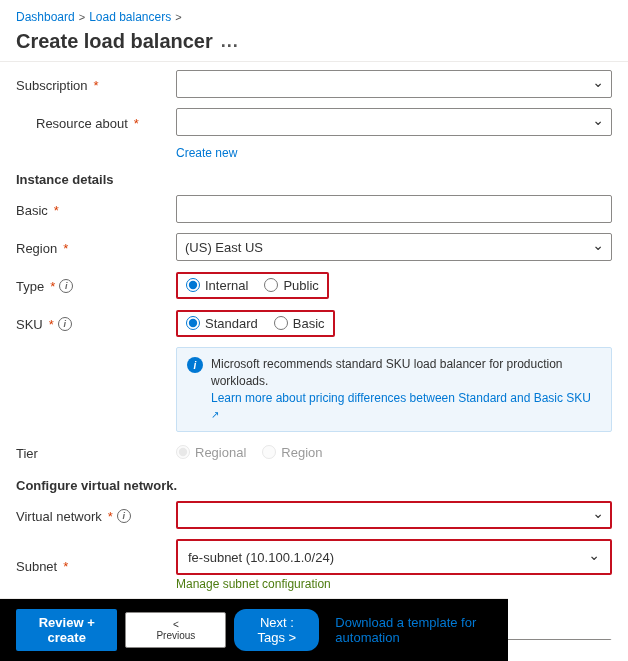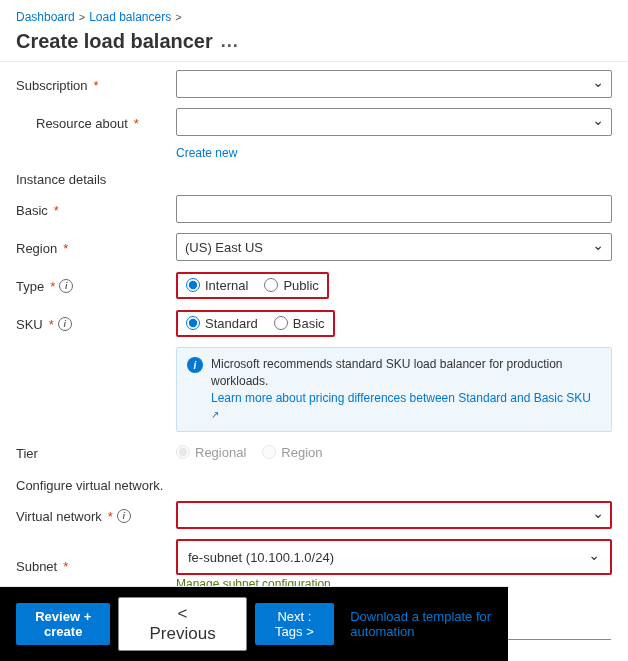--- a/index.html
+++ b/index.html
@@ -112,21 +112,21 @@
       color: #0078d4;
       font-size: 12px;
       cursor: pointer;
       text-decoration: none;
       display: block;
       margin-top: 2px;
       margin-left: 160px;
     }
     .section-title {
       font-size: 13px;
-      font-weight: 400;
+      font-weight: 700;
       margin: 12px 0 8px;
       color: #333;
     }
     .radio-group {
       display: flex;
       align-items: center;
       gap: 16px;
       flex-wrap: wrap;
     }
     .radio-option {
@@ -237,28 +237,28 @@
       font-size: 13px;
       cursor: pointer;
       font-weight: 600;
     }
     .btn-secondary {
       background: #fff;
       color: #333;
       border: 1px solid #8a8886;
       border-radius: 2px;
       padding: 6px 30px;
-      font-size: 17px;
+      font-size: 10px;
       cursor: pointer;
     }
     .btn-next {
       background: #0078d4;
       color: #fff;
       border: none;
-      border-radius: 2px;
+      border-radius: 12px;
       padding: 6px 14px;
       font-size: 13px;
       cursor: pointer;
     }
     .footer-link {
       color: #0078d4;
       font-size: 13px;
       cursor: pointer;
       text-decoration: none;
       margin-left: 8px;

